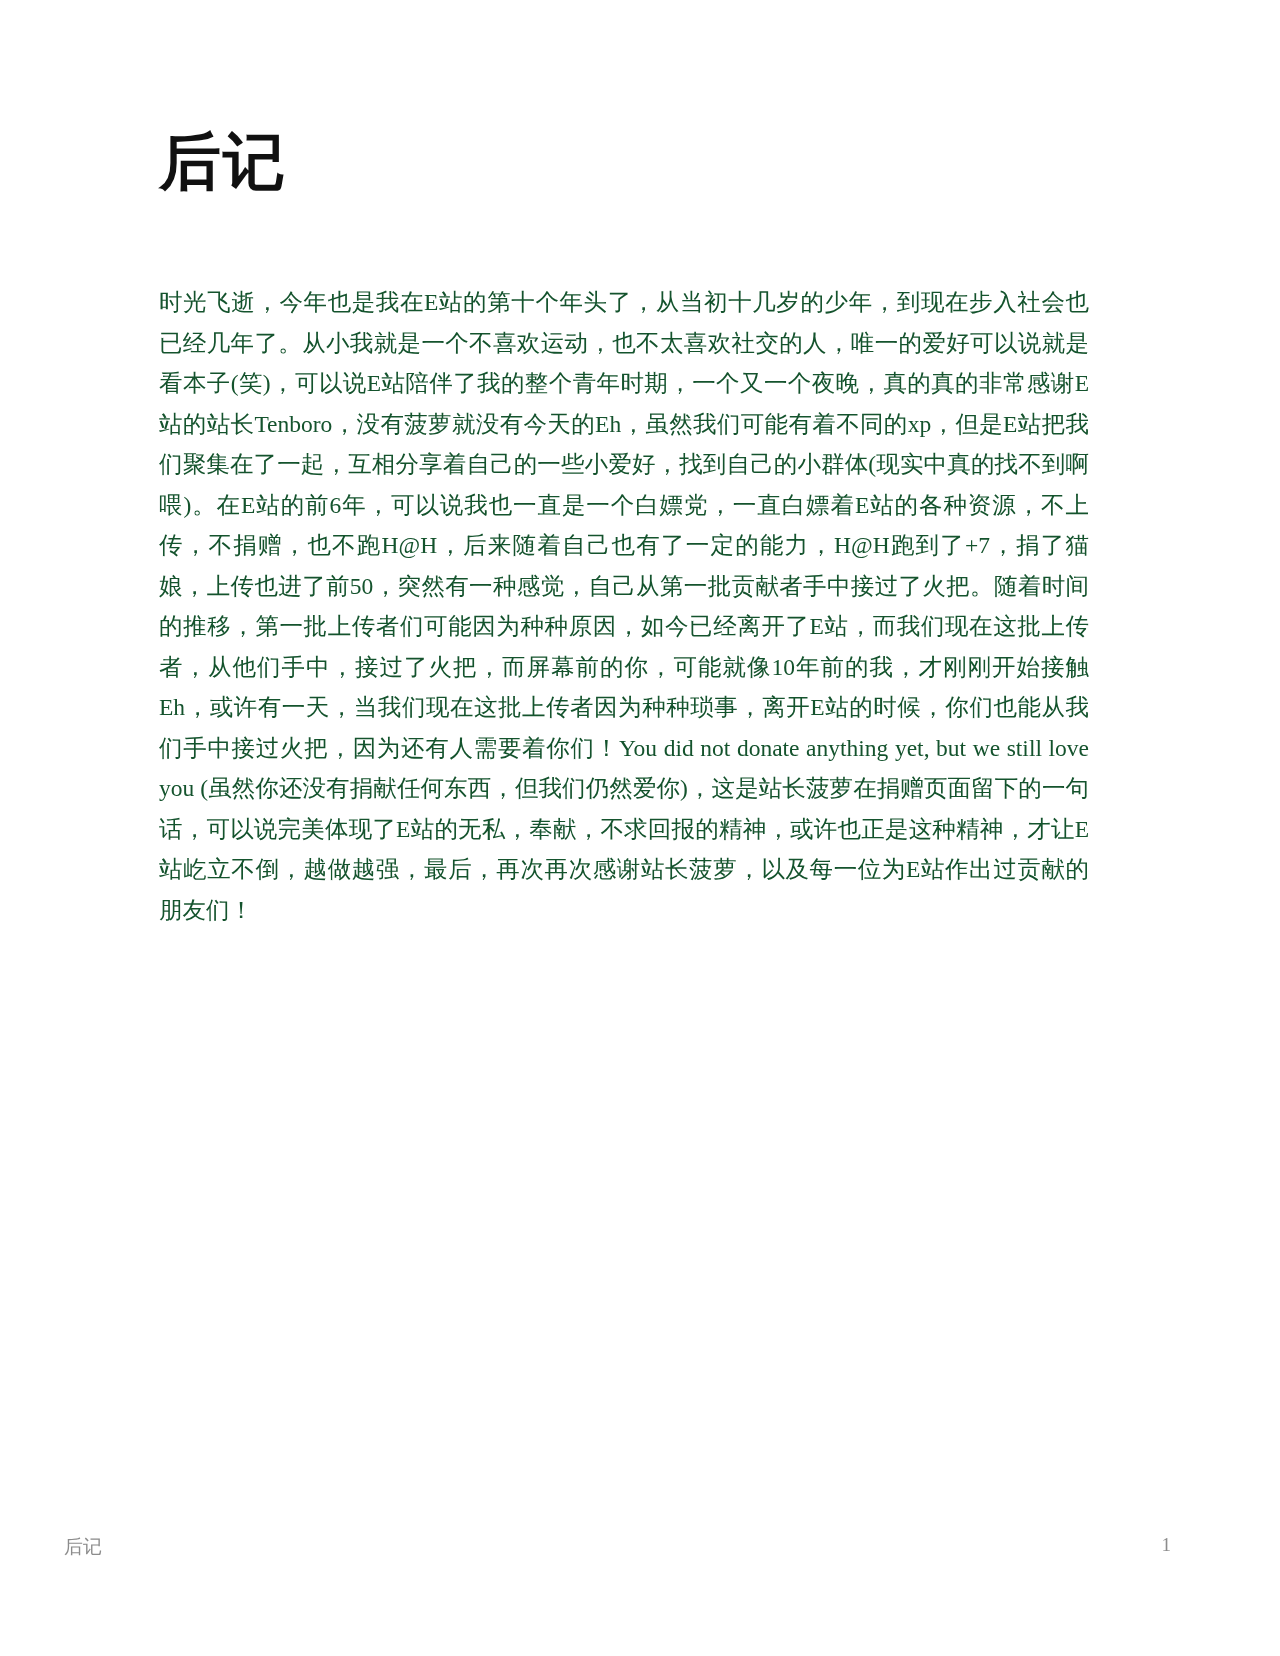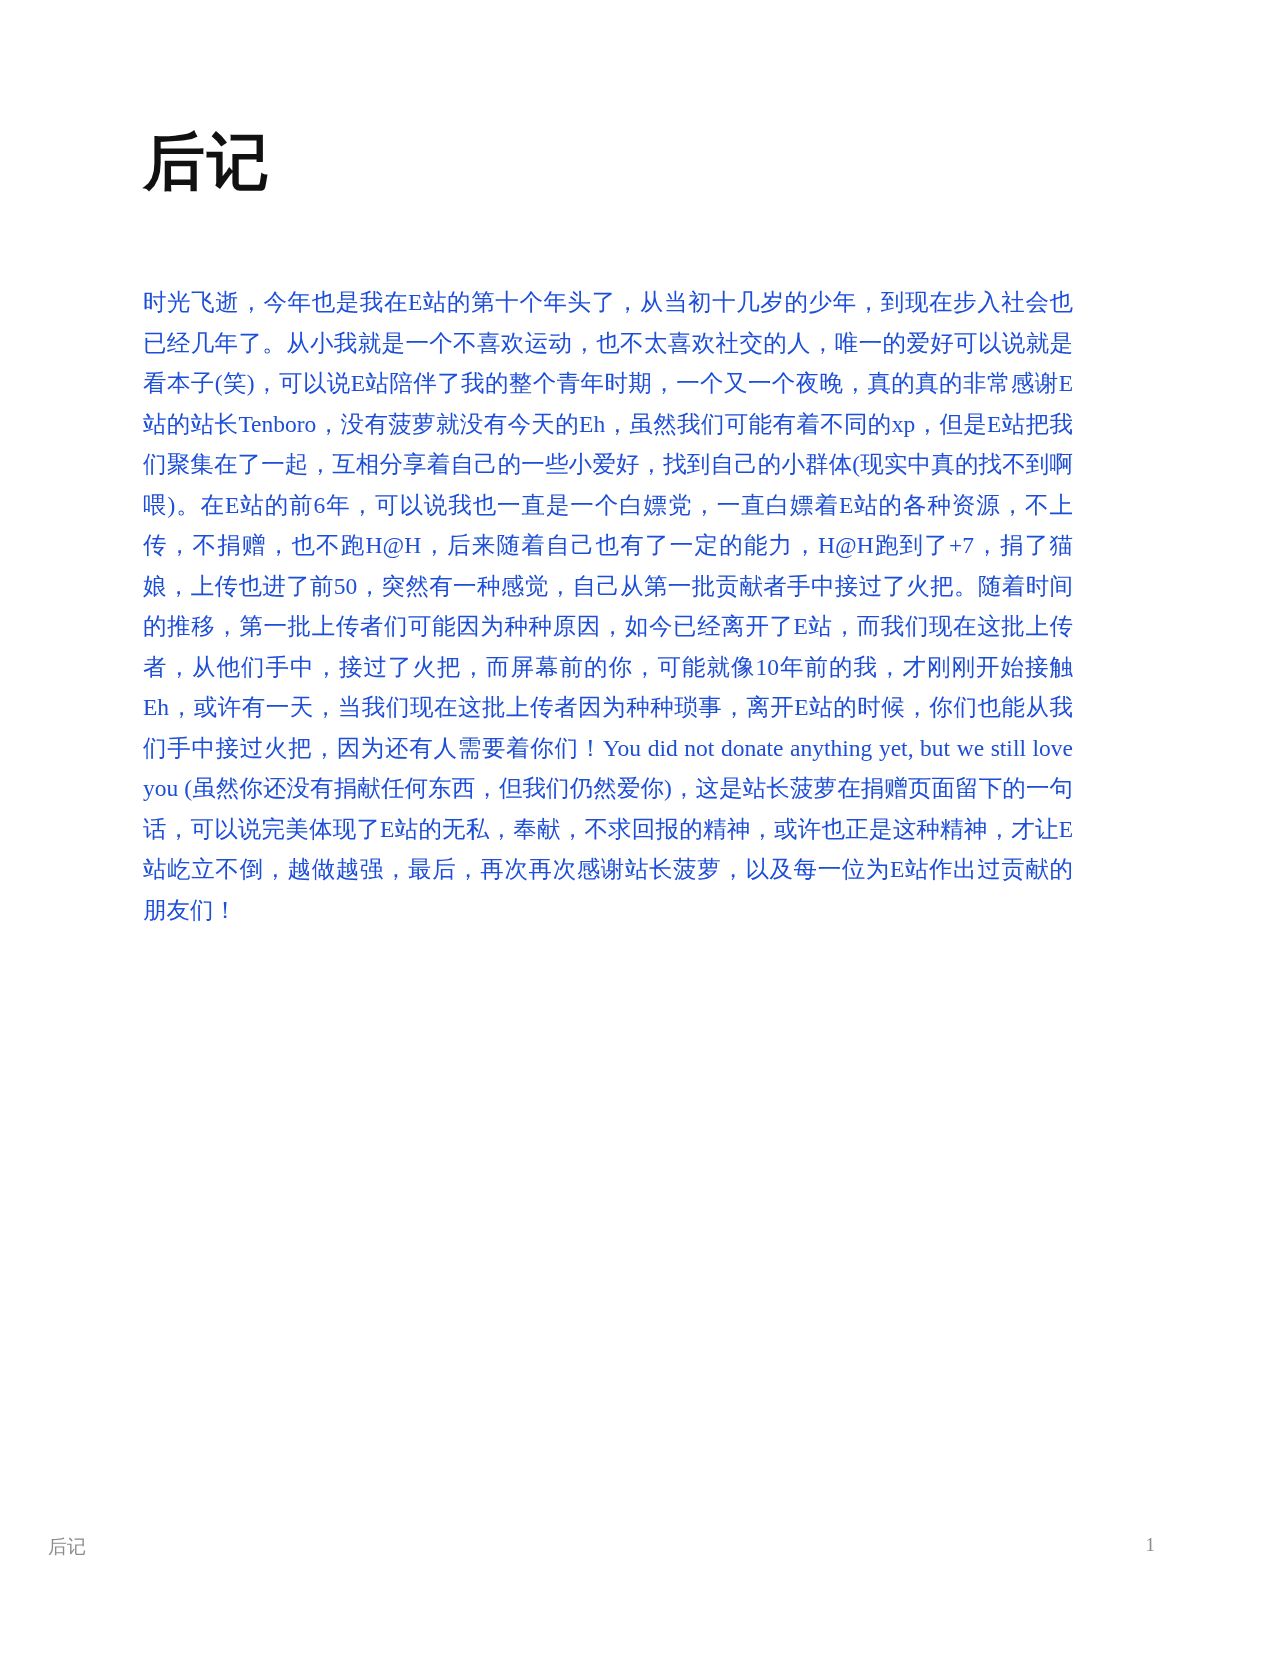--- a/index.html
+++ b/index.html
@@ -12,21 +12,21 @@
     height: 1656px;
     position: relative;
     font-family: "Liberation Serif", "DejaVu Serif", serif;
     color: #1a1a1a;
     overflow: hidden;
   }
 
   .page {
     position: absolute;
     top: 0;
-    left: 0;
+    left: 16px;
     width: 1203px;
     height: 1656px;
     background: #ffffff;
     box-sizing: border-box;
   }
 
   .content {
     position: absolute;
     left: 143px;
     top: 128px;
@@ -41,21 +41,21 @@
     letter-spacing: 2px;
     color: #111111;
     margin: 0 0 86px 0;
   }
 
   .body-text {
     font-size: 23.5px;
     line-height: 40.5px;
     text-align: justify;
     text-justify: inter-character;
-    color: #1d4ed8;
+    color: #14532d;
     margin: 0;
     word-break: break-word;
   }
 
   .footer {
     position: absolute;
     left: 0;
     right: 0;
     bottom: 96px;
     height: 26px;

